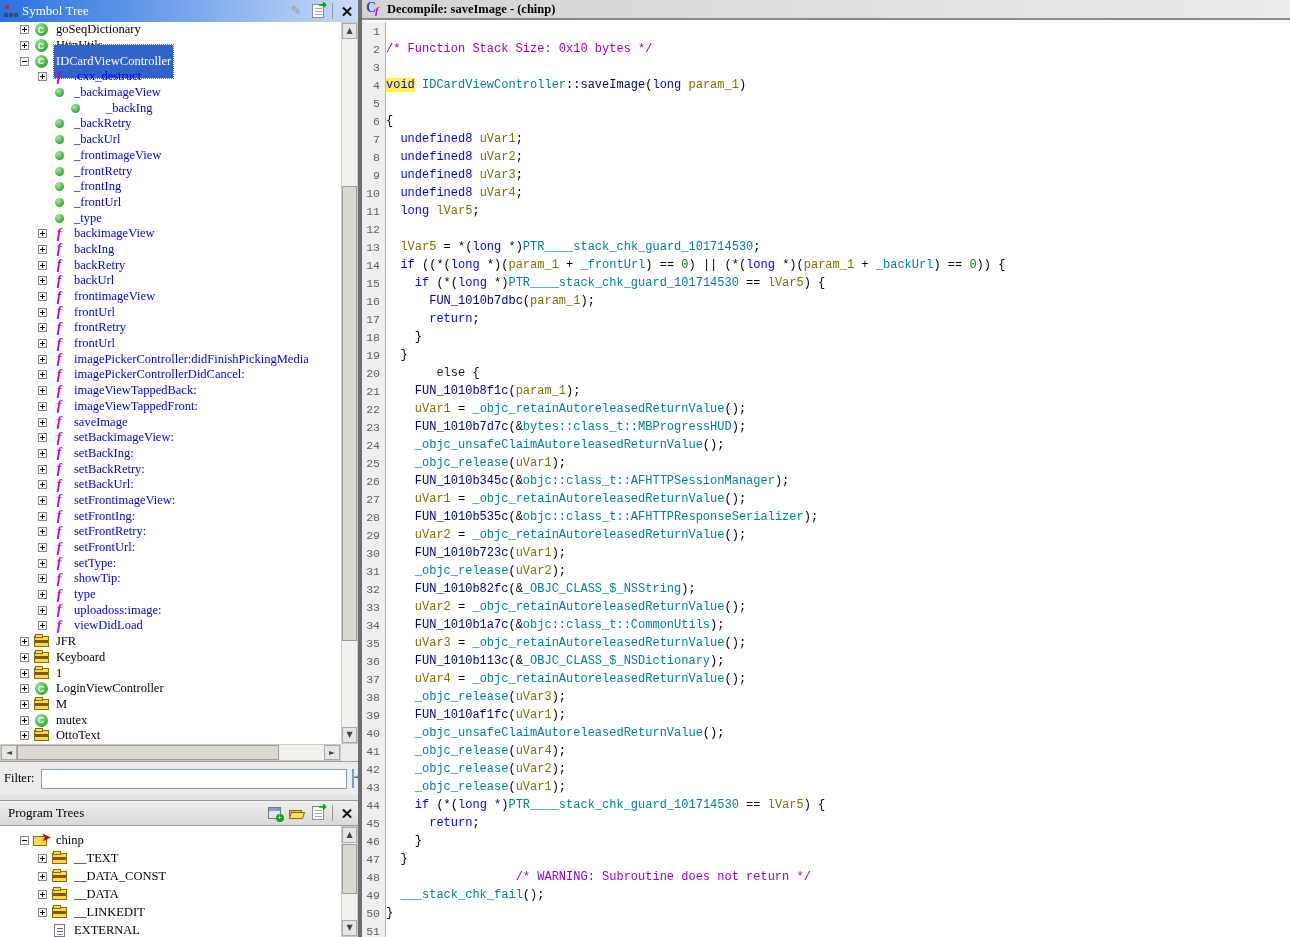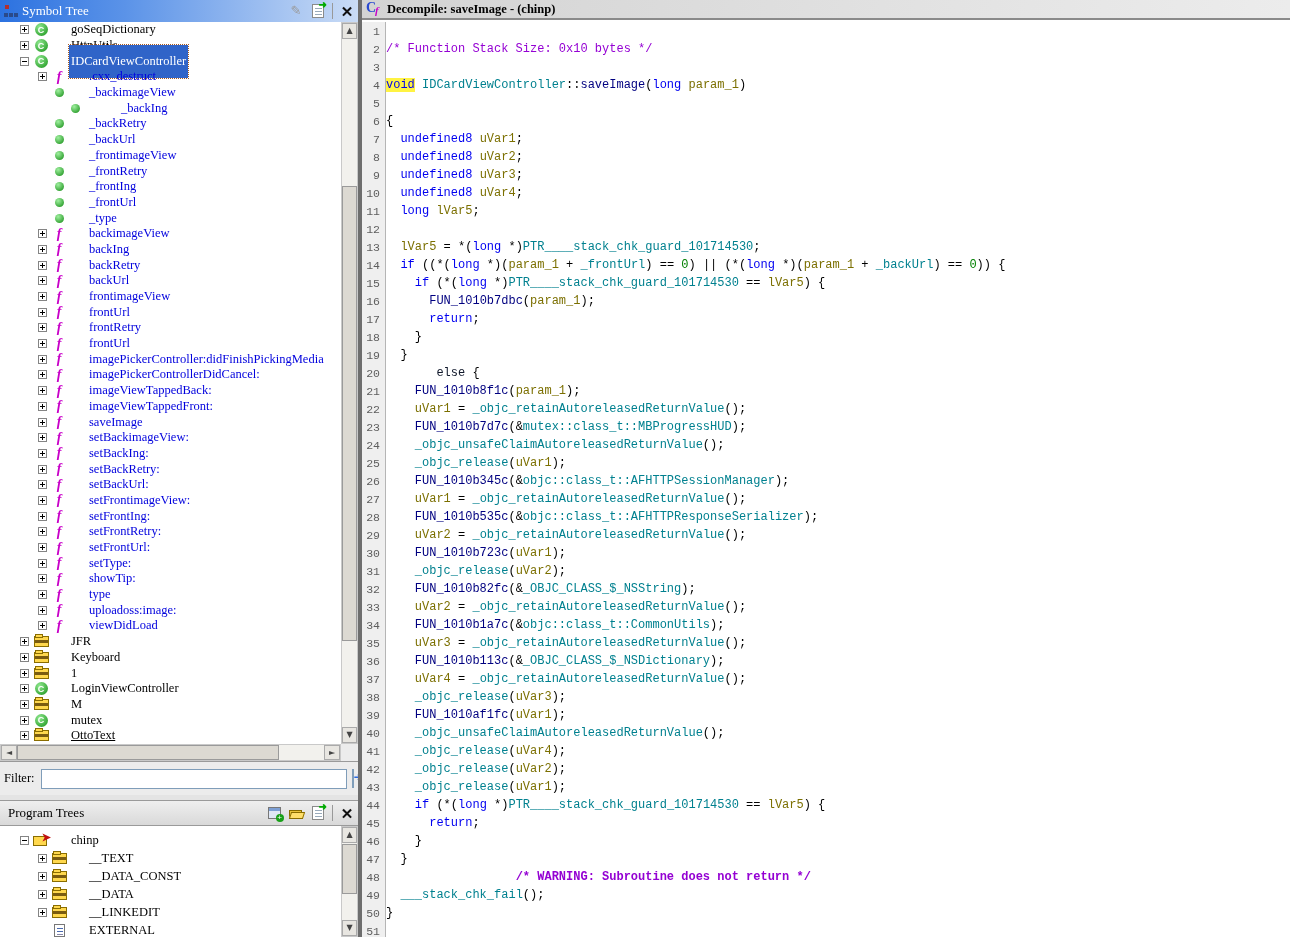--- a/index.html
+++ b/index.html
@@ -37,21 +37,21 @@
   .tree-glyph{position:relative;width:14px;height:14px;}
   .tree-glyph i{position:absolute;width:4px;height:4px;}
   .tree-glyph .n1{left:1px;top:1px;background:#b03030;}
   .tree-glyph .n2{left:0;bottom:1px;background:#2a4a8a;}
   .tree-glyph .n3{left:5px;bottom:1px;background:#2a4a8a;}
   .tree-glyph .n4{left:10px;bottom:1px;background:#2a4a8a;}
 
   
   .tree-view{position:absolute;left:0;background:#fff;overflow:hidden;}
   .tree-row{display:flex;align-items:center;white-space:nowrap;font-size:12.5px;color:#000;}
-  .tree-row .lbl{margin-left:20px;padding:9px 2px;text-align:right;}
+  .tree-row .lbl{margin-left:5px;padding:9px 2px;text-align:right;}
   .tree-row .lbl.blue{color:#0000dd;}
   .tree-row .lbl.sel{background:#3064c8;color:#fff;outline:1px dotted #a85a20;}
   .expander{flex:0 0 9px;width:9px;height:9px;border:1px solid #848484;background:#fff;position:relative;margin-right:4px;}
   .expander::before,.expander.minus::before{content:"";position:absolute;left:1px;top:3px;width:5px;height:1px;background:#000;}
   .expander.plus::after{content:"";position:absolute;left:3px;top:1px;width:1px;height:5px;background:#000;}
   .expander.none{visibility:hidden;}
   .ico{flex:0 0 auto;display:inline-flex;align-items:center;justify-content:center;width:16px;height:14px;}
   .ico-class{width:13px;height:13px;border-radius:50%;background:radial-gradient(circle at 35% 30%,#8fe88f,#159015);
     color:#fff;font-size:9px;font-weight:bold;display:flex;align-items:center;justify-content:center;
     font-family:"Liberation Sans",sans-serif;}
@@ -437,21 +437,21 @@
         </span>
         <span class="lbl">M</span>
       </div>
       <div class="tree-row" style="height: 15.7px; padding-left: 20px;">
         <span class="expander plus"></span>
         <span class="ico">
           <span class="ico-class">C</span>
         </span>
         <span class="lbl">mutex</span>
       </div>
-      <div class="tree-row" style="height: 15.7px; padding-left: 20px; text-decoration: underline;">
+      <div class="tree-row" style="height: 15.7px; padding-left: 20px;">
         <span class="expander plus"></span>
         <span class="ico">
           <span class="ico-folder banded"></span>
         </span>
         <span class="lbl">OttoText</span>
       </div>
     </div>
 
   <div class="sb" style="left:341px;top:22px;width:17px;height:722px;">
     <div class="sb-btn" style="left:0;top:0;width:15px;height:16px;">▲</div>
@@ -651,21 +651,21 @@
       <div class="code-line">
         <span class="ln" style="color: rgb(94, 94, 94);">21</span>
         <span class="ct"><span style="color: rgb(0, 0, 0);">    </span><span style="color: rgb(0, 0, 128);">FUN_1010b8f1c</span><span style="color: rgb(0, 0, 0);">(</span><span style="color: rgb(123, 111, 0);">param_1</span><span style="color: rgb(0, 0, 0);">);</span></span>
       </div>
       <div class="code-line">
         <span class="ln" style="color: rgb(94, 94, 94);">22</span>
         <span class="ct"><span style="color: rgb(0, 0, 0);">    </span><span style="color: rgb(123, 111, 0);">uVar1</span><span style="color: rgb(0, 0, 0);"> = </span><span style="color: rgb(0, 128, 143);">_objc_retainAutoreleasedReturnValue</span><span style="color: rgb(0, 0, 0);">();</span></span>
       </div>
       <div class="code-line">
         <span class="ln" style="color: rgb(94, 94, 94);">23</span>
-        <span class="ct"><span style="color: rgb(0, 0, 0);">    </span><span style="color: rgb(0, 0, 128);">FUN_1010b7d7c</span><span style="color: rgb(0, 0, 0);">(&amp;</span><span style="color: rgb(0, 128, 143);">mutex::class_t::MBProgressHUD</span><span style="color: rgb(0, 0, 0);">);</span></span>
+        <span class="ct"><span style="color: rgb(0, 0, 0);">    </span><span style="color: rgb(0, 0, 128);">FUN_1010b7d7c</span><span style="color: rgb(0, 0, 0);">(&amp;</span><span style="color: rgb(0, 128, 143);">bytes::class_t::MBProgressHUD</span><span style="color: rgb(0, 0, 0);">);</span></span>
       </div>
       <div class="code-line">
         <span class="ln" style="color: rgb(94, 94, 94);">24</span>
         <span class="ct"><span style="color: rgb(0, 0, 0);">    </span><span style="color: rgb(0, 128, 143);">_objc_unsafeClaimAutoreleasedReturnValue</span><span style="color: rgb(0, 0, 0);">();</span></span>
       </div>
       <div class="code-line">
         <span class="ln" style="color: rgb(94, 94, 94);">25</span>
         <span class="ct"><span style="color: rgb(0, 0, 0);">    </span><span style="color: rgb(0, 128, 143);">_objc_release</span><span style="color: rgb(0, 0, 0);">(</span><span style="color: rgb(123, 111, 0);">uVar1</span><span style="color: rgb(0, 0, 0);">);</span></span>
       </div>
       <div class="code-line">
@@ -751,21 +751,21 @@
       <div class="code-line">
         <span class="ln" style="color: rgb(94, 94, 94);">46</span>
         <span class="ct"><span style="color: rgb(0, 0, 0);">    }</span></span>
       </div>
       <div class="code-line">
         <span class="ln" style="color: rgb(94, 94, 94);">47</span>
         <span class="ct"><span style="color: rgb(0, 0, 0);">  }</span></span>
       </div>
       <div class="code-line">
         <span class="ln" style="color: rgb(94, 94, 94);">48</span>
-        <span class="ct"><span style="color: rgb(0, 0, 0);">                  </span><span style="color: rgb(148, 0, 211); font-weight: bold;">/* WARNING: Subroutine does not return */</span></span>
+        <span class="ct"><span style="color: rgb(0, 0, 0);">                  </span><span style="color: rgb(148, 0, 211);">/* WARNING: Subroutine does not return */</span></span>
       </div>
       <div class="code-line">
         <span class="ln" style="color: rgb(94, 94, 94);">49</span>
         <span class="ct"><span style="color: rgb(0, 0, 0);">  </span><span style="color: rgb(0, 128, 143);">___stack_chk_fail</span><span style="color: rgb(0, 0, 0);">();</span></span>
       </div>
       <div class="code-line">
         <span class="ln" style="color: rgb(94, 94, 94);">50</span>
         <span class="ct"><span style="color: rgb(0, 0, 0);">}</span></span>
       </div>
       <div class="code-line">

